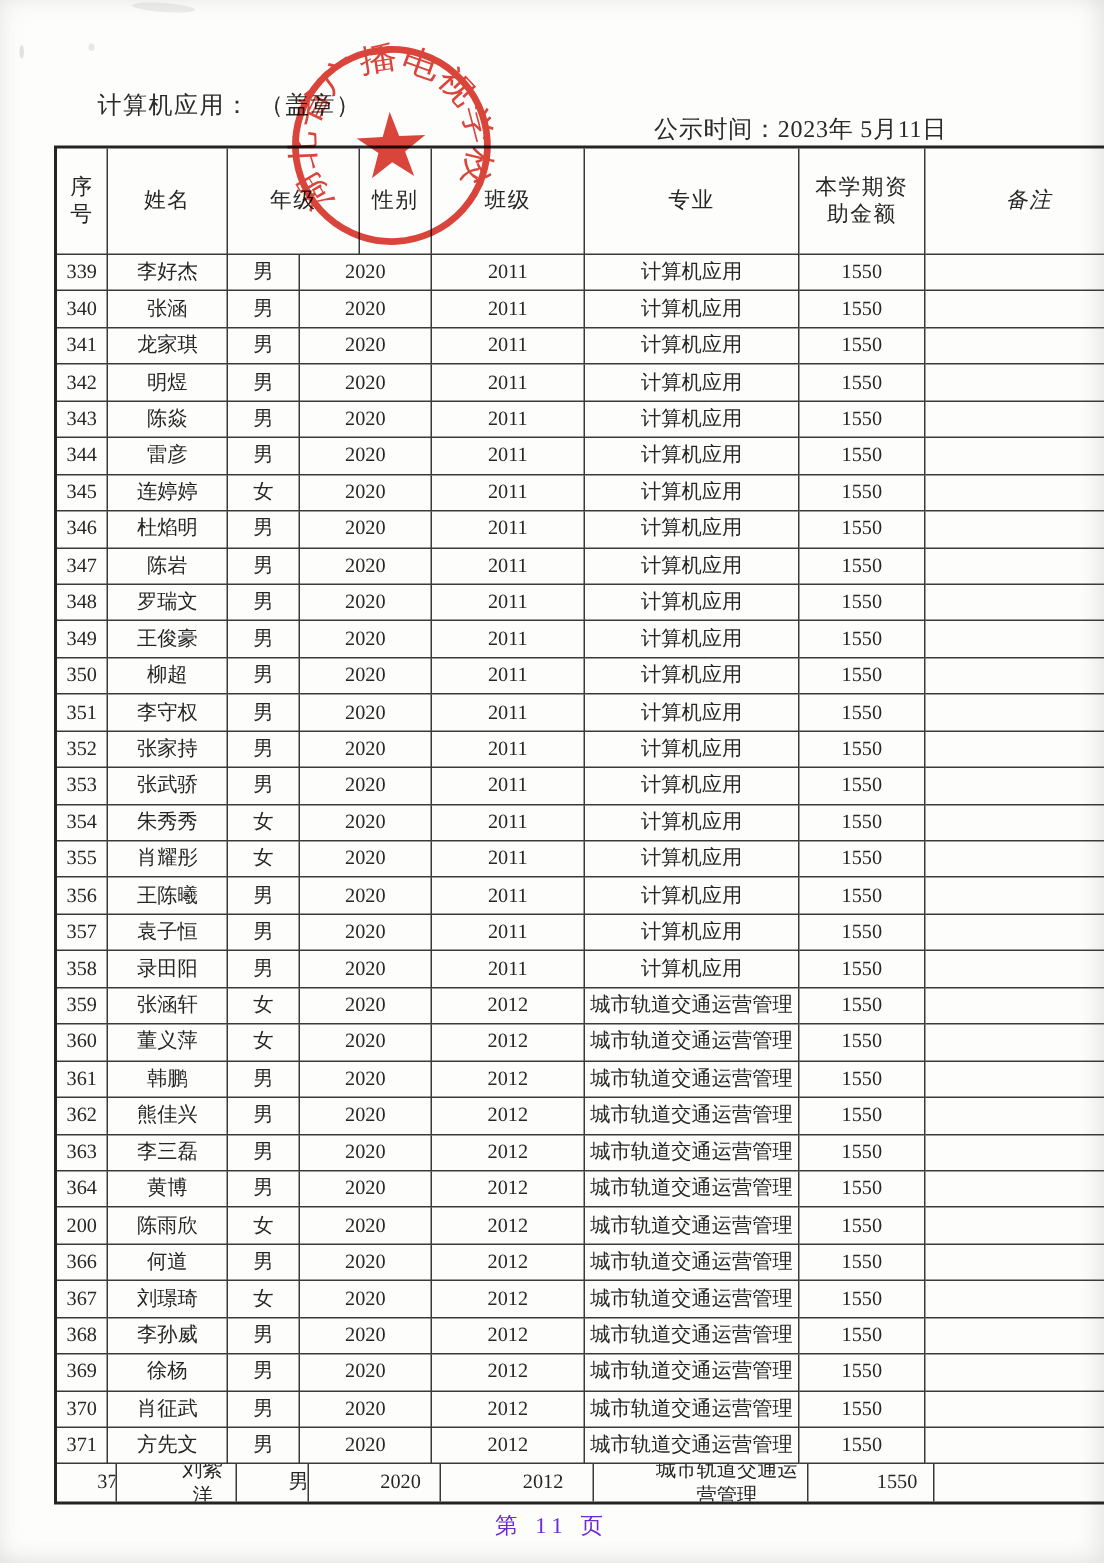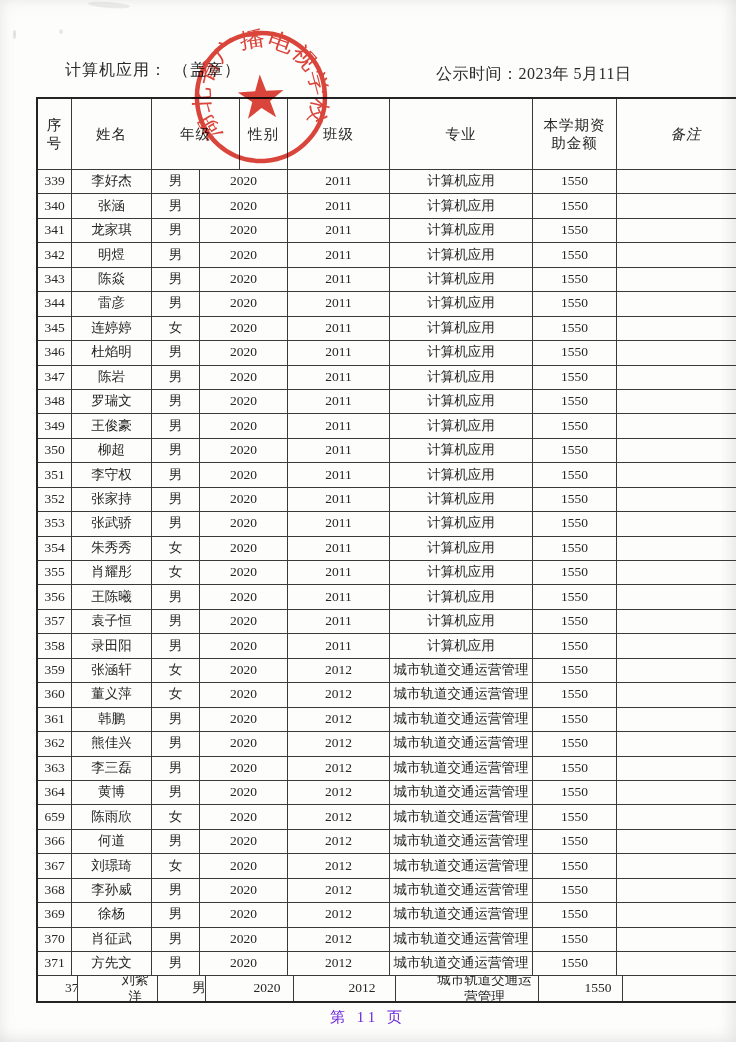--- a/index.html
+++ b/index.html
@@ -13,21 +13,21 @@
     position:absolute;inset:0;pointer-events:none;
     box-shadow:inset 0 0 22px rgba(0,0,0,0.045), inset -7px -5px 12px rgba(0,0,0,0.05), inset 4px 2px 10px rgba(0,0,0,0.03);
   }
   .smudge{position:absolute;background:#b9b9b9;opacity:.35;border-radius:50%;}
   .smudge.arc{width:42px;height:6px;left:88px;top:2px;transform:rotate(4deg);opacity:.25;}
   .smudge.t1{width:3px;height:9px;left:13px;top:30px;opacity:.4;}
   .smudge.t2{width:4px;height:5px;left:59px;top:29px;opacity:.3;}
 
   .topline{position:absolute;top:60px;left:0;width:736px;height:24px;font-size:16px;}
   .school{position:absolute;left:65px;top:0;letter-spacing:1px;}
-  .publish{position:absolute;left:436px;top:4px;letter-spacing:0.5px;}
+  .publish{position:absolute;left:436px;top:16px;letter-spacing:0.5px;}
   .seal-note{margin-left:6px;font-family:Liberation Mono, monospace;}
 
   
   .tbl{
     position:absolute;left:36px;top:97px;width:721px;height:906px;
     display:flex;flex-direction:column;
     border:2px solid #242424;box-sizing:border-box;
     background:transparent;
   }
   .row{display:flex;flex:1 1 0;min-height:0;}
@@ -374,21 +374,21 @@
         <div class="cell c1">黄博</div>
         <div class="cell c2">男</div>
         <div class="cell c3">2020</div>
         <div class="cell c4">2012</div>
         <div class="cell c5">城市轨道交通运营管理</div>
         <div class="cell c6">1550</div>
         <div class="cell c7"></div>
       </div>
     
       <div class="row">
-        <div class="cell c0">659</div>
+        <div class="cell c0">200</div>
         <div class="cell c1">陈雨欣</div>
         <div class="cell c2">女</div>
         <div class="cell c3">2020</div>
         <div class="cell c4">2012</div>
         <div class="cell c5">城市轨道交通运营管理</div>
         <div class="cell c6">1550</div>
         <div class="cell c7"></div>
       </div>
     
       <div class="row">

